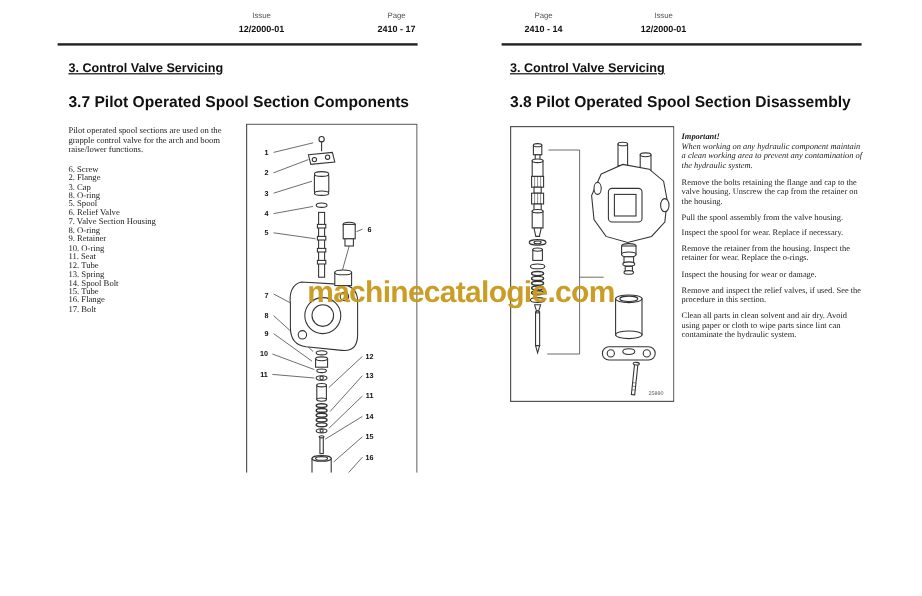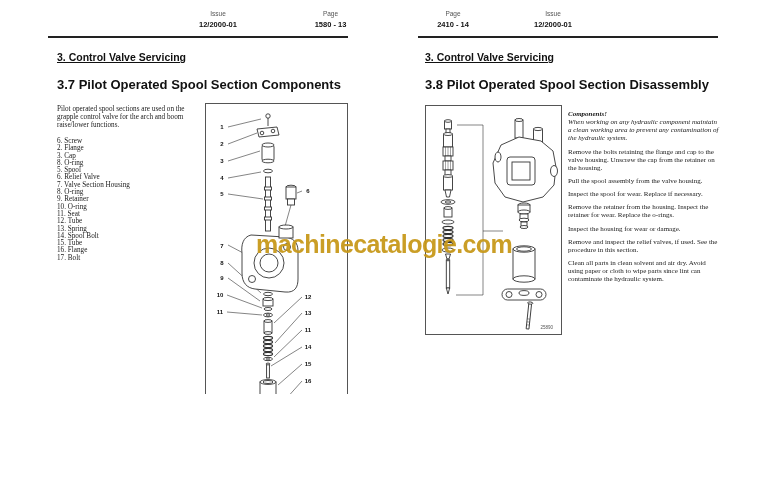--- a/index.html
+++ b/index.html
@@ -55,21 +55,21 @@
 
 <div class="canvas">
 
   <div class="page page-left">
     <div class="hdr-cell" style="left:130px;width:80px;">
       <div class="hdr-label">Issue</div>
       <div class="hdr-value">12/2000-01</div>
     </div>
     <div class="hdr-cell" style="left:245px;width:75px;">
       <div class="hdr-label">Page</div>
-      <div class="hdr-value">1580 - 13</div>
+      <div class="hdr-value">2410 - 17</div>
     </div>
     <div class="rule-top"></div>
 
     <div class="h1">3.  Control Valve Servicing</div>
     <div class="h2">3.7  Pilot Operated Spool Section Components</div>
 
     <div class="intro">Pilot operated spool sections are used on the grapple control valve for the arch and boom raise/lower functions.</div>
 
     <div class="parts">
         <div>6.  Screw</div>
@@ -323,21 +323,21 @@
             <line class="thin" x1="102.6" y1="214" x2="105.4" y2="214"></line>
               <line class="thin" x1="102.6" y1="217" x2="105.4" y2="217"></line>
               <line class="thin" x1="102.6" y1="220" x2="105.4" y2="220"></line>
           </g>
         </g>
         <text class="fignum" x="128" y="224" text-anchor="end">25890</text>
       </svg>
     </div>
 
     <div class="txtcol">
-      <p class="imp-label">Components!</p>
+      <p class="imp-label">Important!</p>
       <p class="imp-note">When working on any hydraulic component maintain a clean working area to prevent any contamination of the hydraulic system.</p>
       <div class="steps">
           <p>Remove the bolts retaining the flange and cap to the valve housing.  Unscrew the cap from the retainer on the housing.</p>
           <p>Pull the spool assembly from the valve housing.</p>
           <p>Inspect the spool for wear. Replace if necessary.</p>
           <p>Remove the retainer from the housing. Inspect the retainer for wear. Replace the o-rings.</p>
           <p>Inspect the housing for wear or damage.</p>
           <p>Remove and inspect the relief valves, if used. See the procedure in this section.</p>
           <p>Clean all parts in clean solvent and air dry. Avoid using paper or cloth to wipe parts since lint can contaminate the hydraulic system.</p>
         </div>

